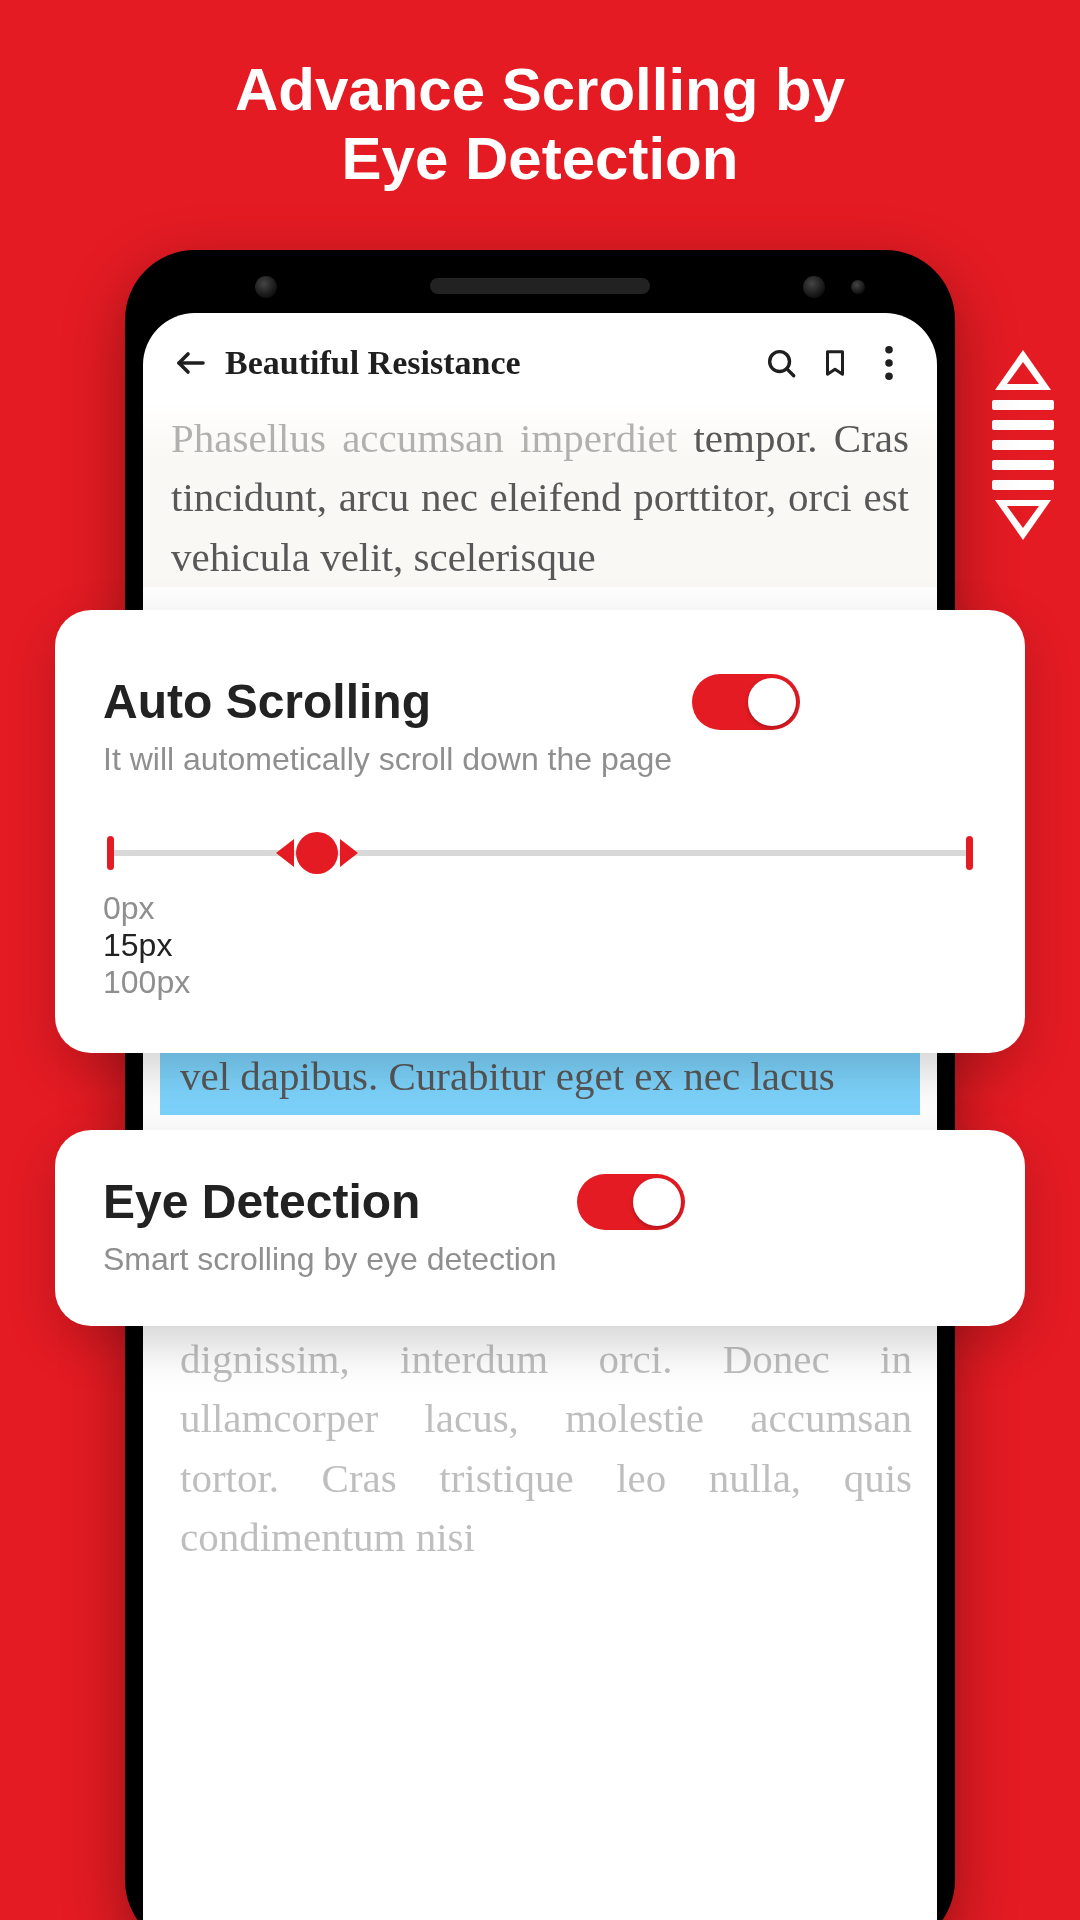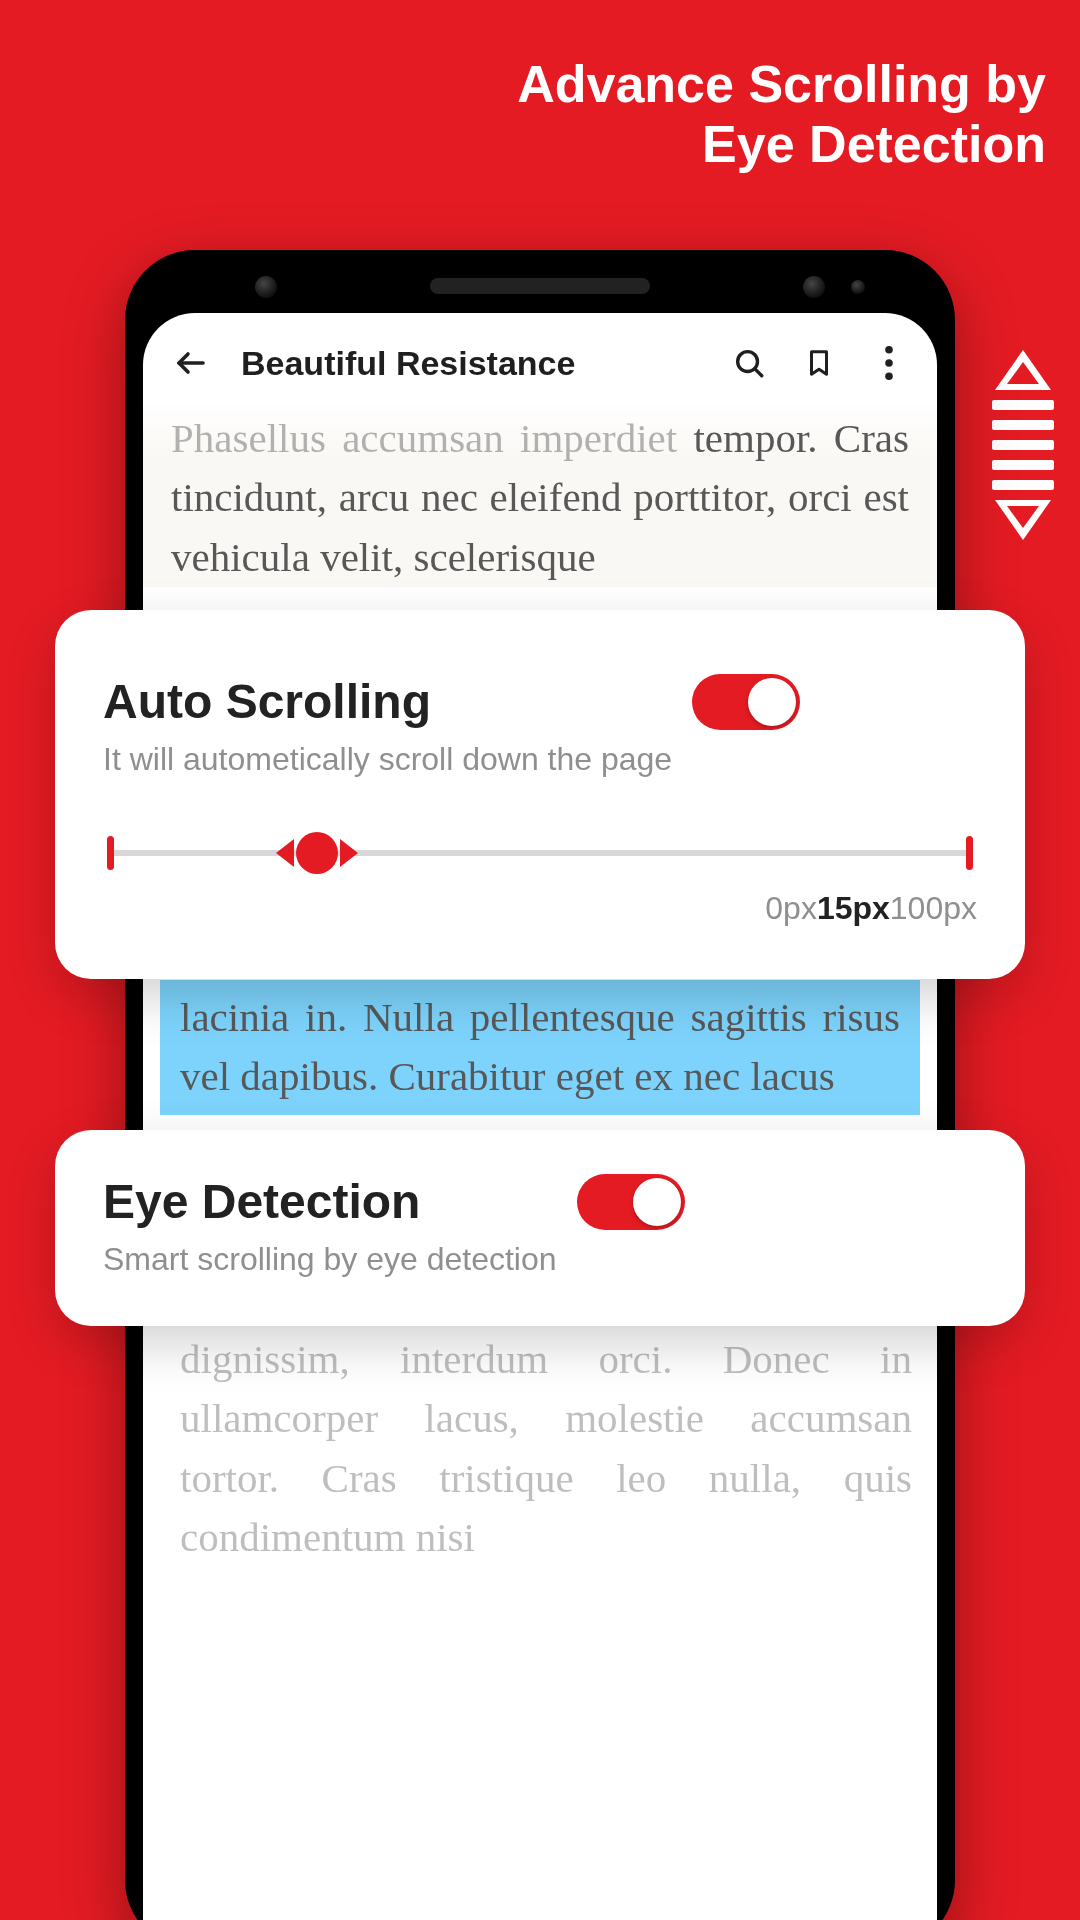--- a/index.html
+++ b/index.html
@@ -6,23 +6,23 @@
     body {
       width: 1080px;
       height: 1920px;
       background: #e41b23;
       font-family: -apple-system, BlinkMacSystemFont, 'Segoe UI', Arial, sans-serif;
       overflow: hidden;
       position: relative;
     }
     .hero-title {
       color: #fff;
-      font-size: 52px;
+      font-size: 60px;
       font-weight: 700;
-      text-align: right;
+      text-align: center;
       line-height: 1.15;
       padding: 55px 34px 40px;
     }
     .phone-frame {
       position: absolute;
       left: 50%;
       transform: translateX(-50%);
       top: 250px;
       width: 830px;
       height: 1700px;
@@ -70,21 +70,22 @@
       width: 100%;
       height: 100%;
       border-radius: 52px;
       overflow: hidden;
       margin-top: 45px;
     }
     .app-toolbar {
       display: flex;
       align-items: center;
       padding: 30px 28px 22px;
-      gap: 30px;
+      gap: 14px;
+      font-family: Liberation Serif, serif;
     }
     .app-toolbar .title {
       font-size: 34px;
       font-weight: 700;
       color: #1f1f1f;
       flex: 1;
     }
     .icon-btn { width: 40px; height: 40px; display:flex; align-items:center; justify-content:center; color:#1f1f1f; }
     .body-text {
       padding: 0 28px;
@@ -130,22 +131,22 @@
     }
     .slider-end.left { left:-4px; }
     .slider-end.right { right:-4px; }
     .slider-thumb {
       position:absolute; top:50%; transform:translate(-50%,-50%);
       display:flex; align-items:center; gap:2px;
     }
     .slider-thumb .ball { width:42px; height:42px; background:#e41b23; border-radius:50%; }
     .slider-thumb .tri-l { width:0;height:0; border-top:14px solid transparent; border-bottom:14px solid transparent; border-right:18px solid #e41b23; }
     .slider-thumb .tri-r { width:0;height:0; border-top:14px solid transparent; border-bottom:14px solid transparent; border-left:18px solid #e41b23; }
-    .slider-labels { display:flex; justify-content:flex-end; margin-top:34px; font-size:32px; color:#8f8f8f; }
-    .slider-labels .current { color:#222; font-weight:700; }
+    .slider-labels { display:flex; justify-content:space-between; margin-top:34px; font-size:32px; color:#8f8f8f;flex-direction:column; }
+    .slider-labels .current { color:#222; font-weight:400; }
     .mid-text-wrap {
       position:absolute; left:160px; right:160px; top:980px;
       font-family:'Times New Roman',serif; font-size:41px; color:#585858; line-height:1.45; text-align:justify;
       background:#7dd3fc; padding:8px 20px;
     }
     .bottom-text-wrap {
       position:absolute; left:160px; right:148px; top:1330px;
       font-family:'Times New Roman',serif; font-size:41px; color:#8a8a8a; line-height:1.45; text-align:justify;
       opacity:.55; padding:0 20px;
     }

